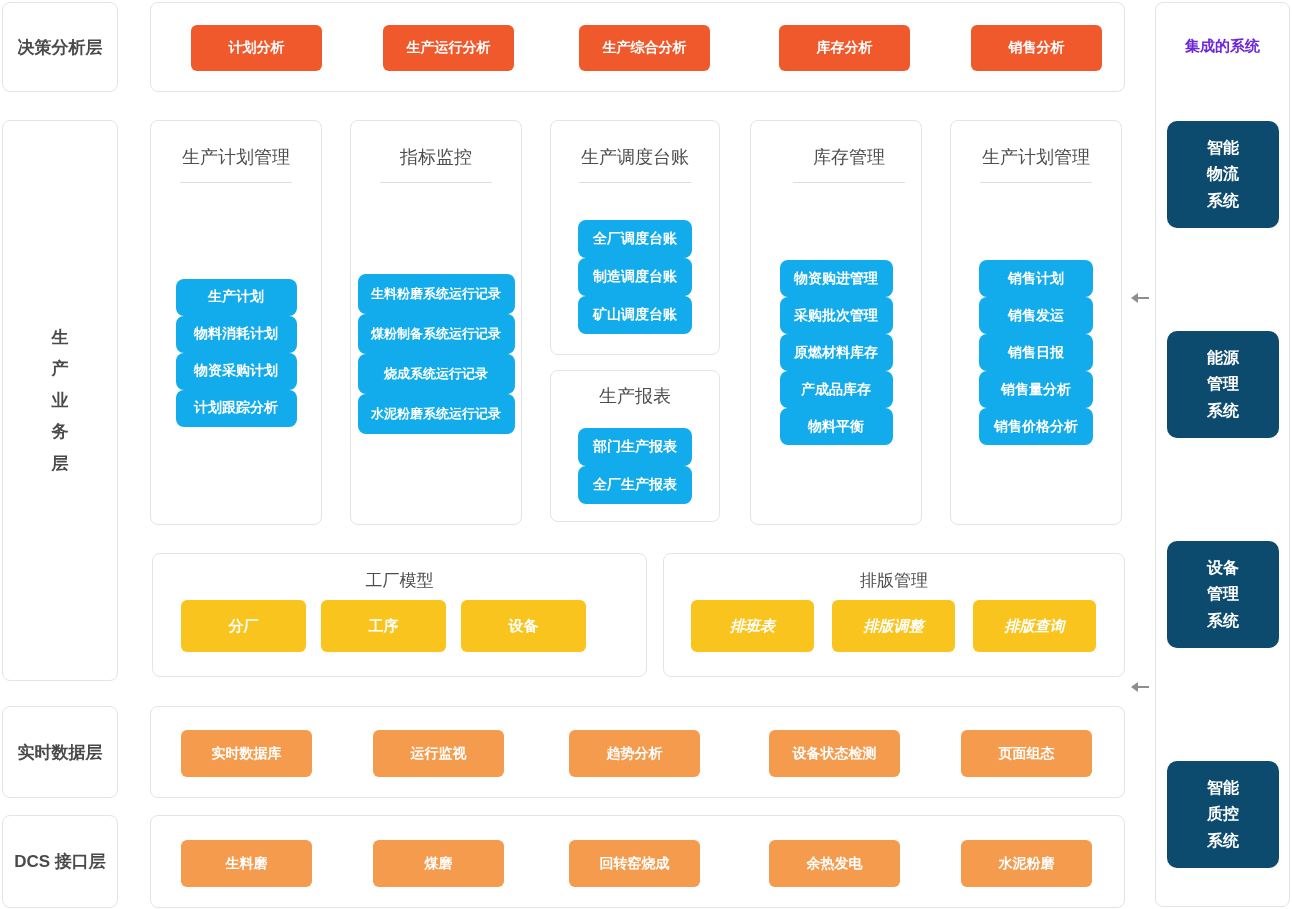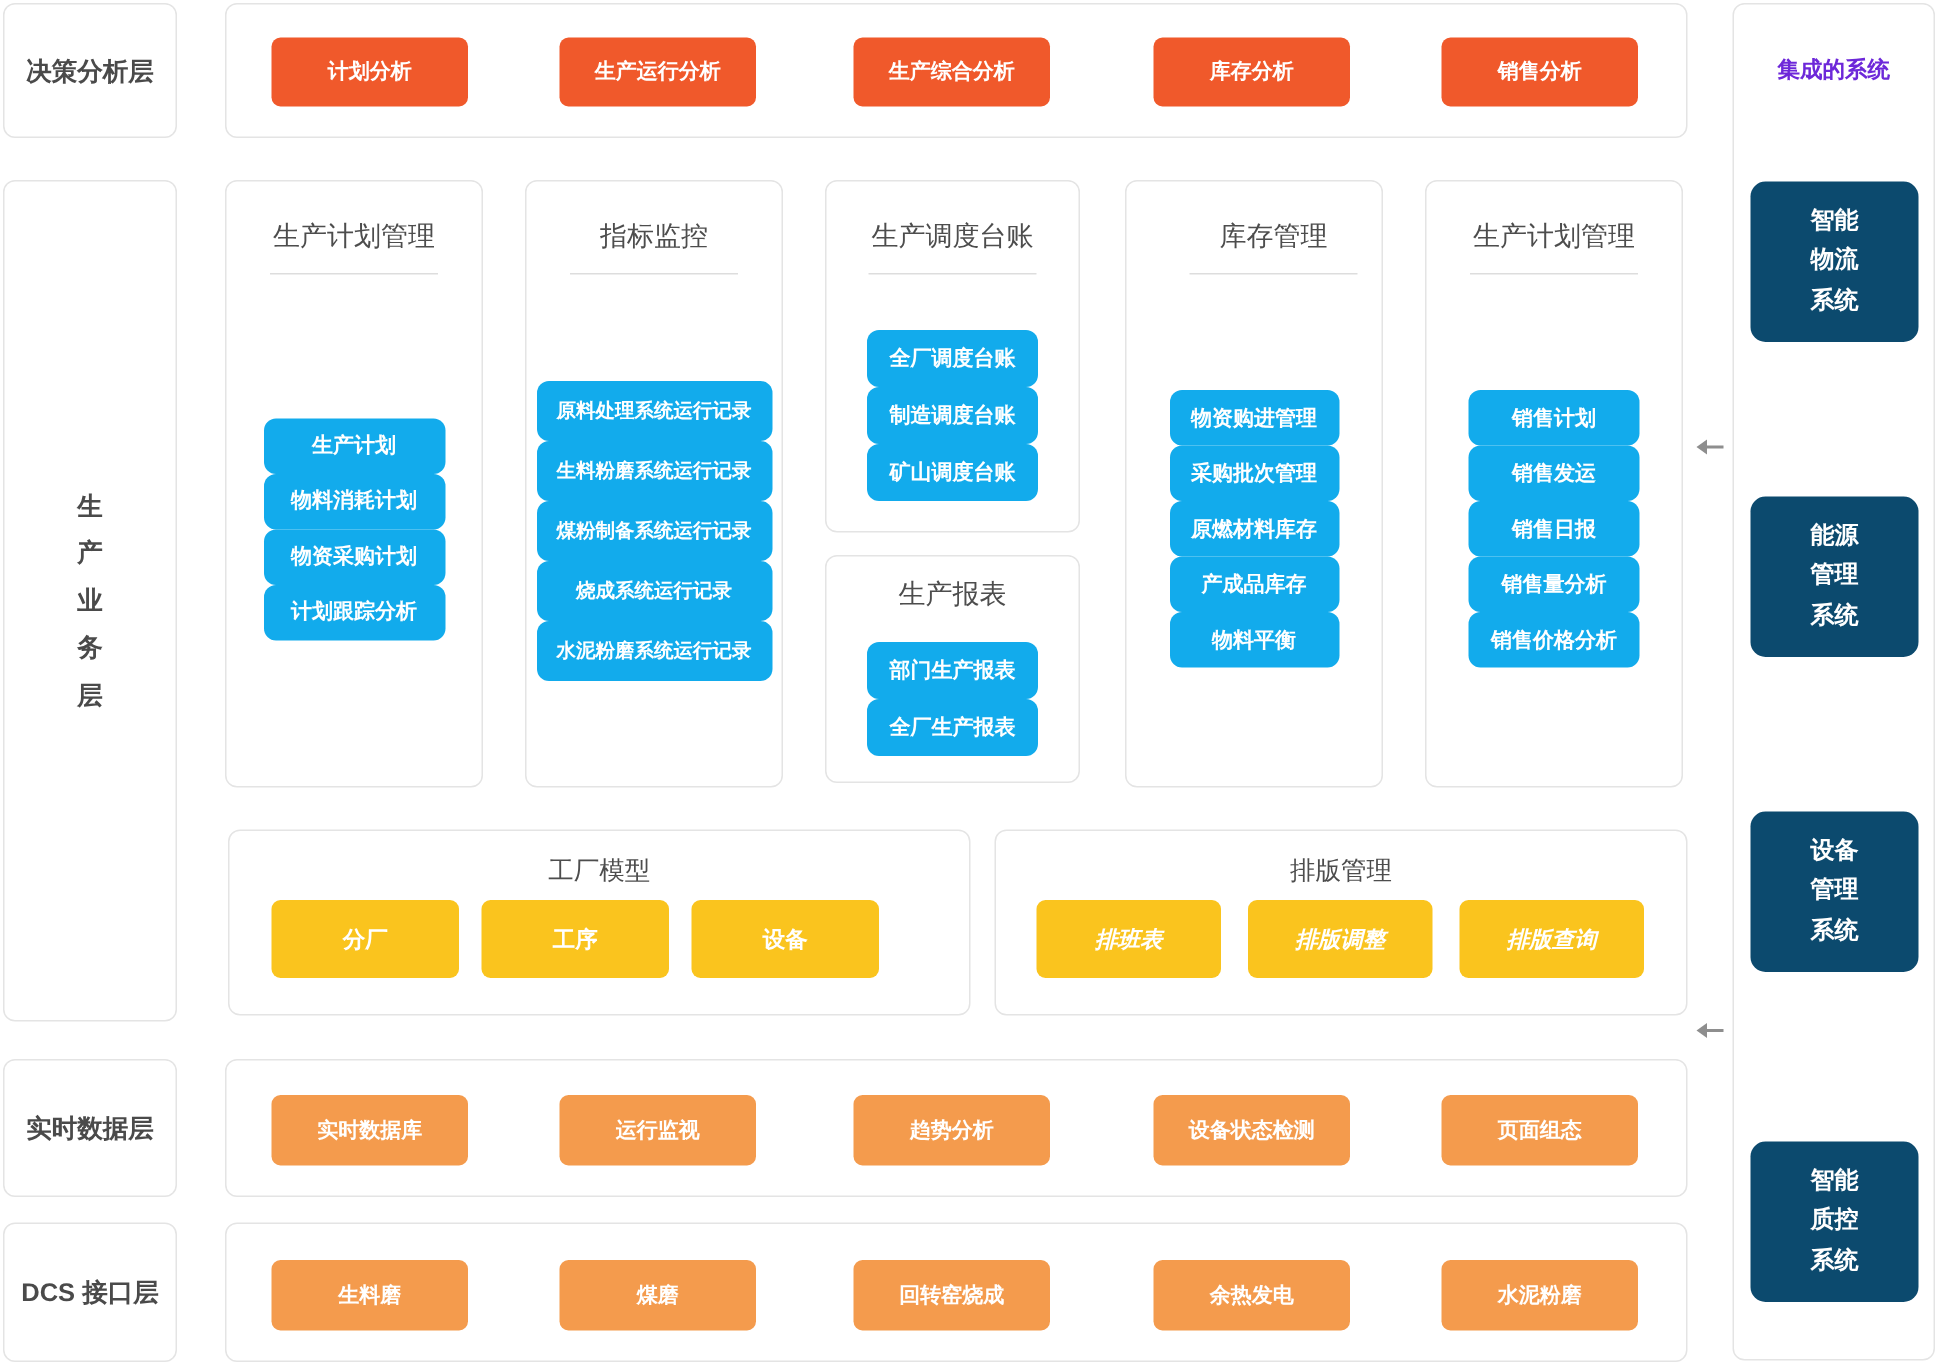--- a/index.html
+++ b/index.html
@@ -22,21 +22,21 @@
   .dcs-panel{left:150px;top:815px;width:975px;height:93px;}
 
   
   .btn{display:flex;align-items:center;justify-content:center;color:#ffffff;font-weight:600;border-radius:8px;cursor:pointer;box-sizing:border-box;text-align:center;}
   .abs{position:absolute;}
   .btn-orange{background:#F0592B;border-radius:6px;font-size:14px;}
   .btn-blue{background:#12ABEC;font-size:14px;}
   .btn-yellow{background:#FAC41E;border-radius:6px;font-size:15px;}
   .btn-lightorange{background:#F49B4D;border-radius:6px;font-size:14px;}
 
-  .row-btn{width:131px;height:46px;top:22px;}
+  .row-btn{width:131px;height:46px;top:22px;margin-left:10px;}
   .rt-btn{width:131px;height:47px;top:23px;}
   .dcs-btn{width:131px;height:47px;top:24px;}
   .col1{left:30px;}.col2{left:222px;}.col3{left:418px;}.col4{left:618px;}.col5{left:810px;}
 
   
   .card{overflow:hidden;}
   .c1{left:150px;top:120px;width:172px;height:405px;}
   .c2{left:350px;top:120px;width:172px;height:405px;}
   .c3{left:550px;top:120px;width:170px;height:235px;}
   .c4{left:550px;top:370px;width:170px;height:152px;}
@@ -119,21 +119,20 @@
       <div class="btn btn-blue b-c1">物料消耗计划</div>
       <div class="btn btn-blue b-c1">物资采购计划</div>
       <div class="btn btn-blue b-c1">计划跟踪分析</div>
     </div>
   </div>
 
   <div class="panel card c2">
     <div class="card-title">指标监控</div>
     <div class="card-divider"></div>
     <div class="card-items items-c2">
-      <div class="btn btn-blue b-c2">原料处理系统运行记录</div>
       <div class="btn btn-blue b-c2">生料粉磨系统运行记录</div>
       <div class="btn btn-blue b-c2">煤粉制备系统运行记录</div>
       <div class="btn btn-blue b-c2">烧成系统运行记录</div>
       <div class="btn btn-blue b-c2">水泥粉磨系统运行记录</div>
     </div>
   </div>
 
   <div class="panel card c3">
     <div class="card-title">生产调度台账</div>
     <div class="card-divider"></div>

